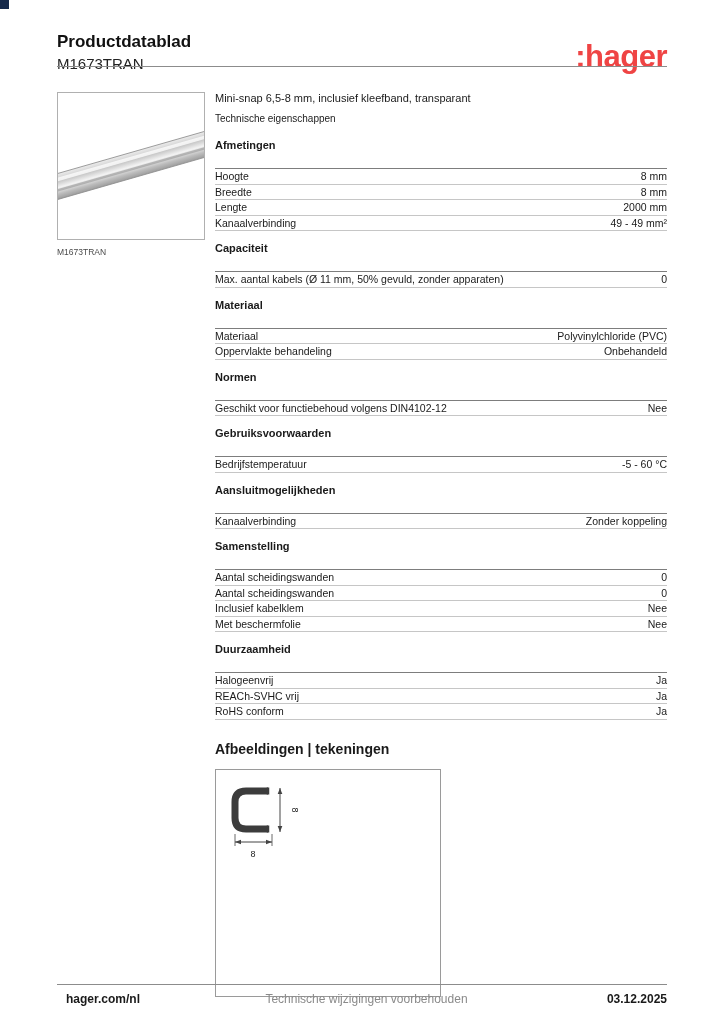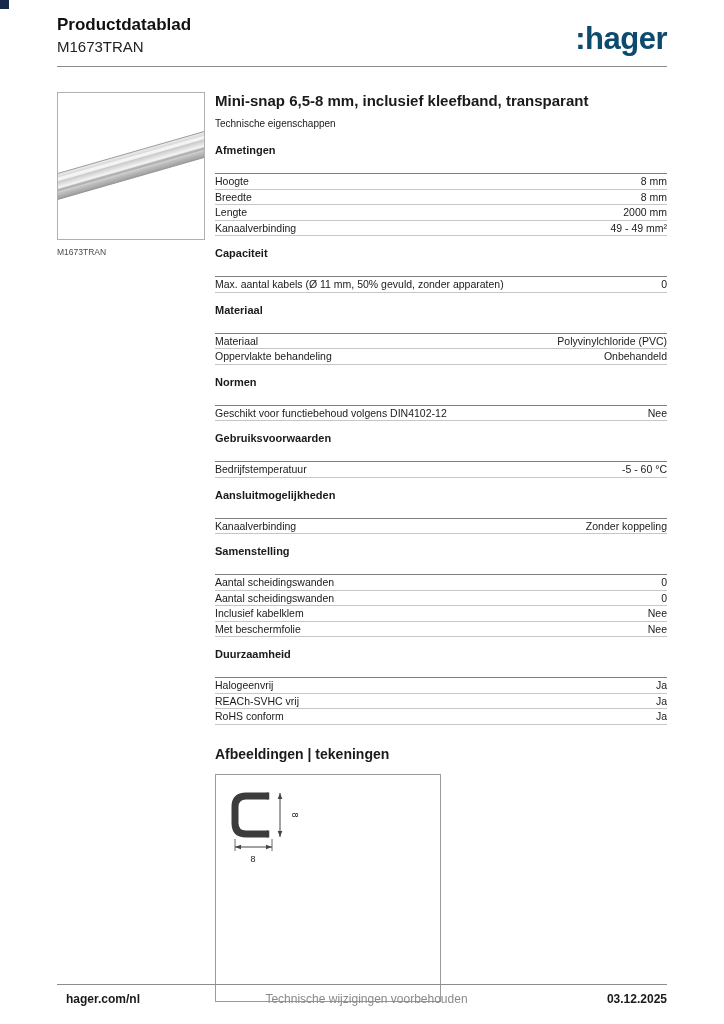--- a/index.html
+++ b/index.html
@@ -3,34 +3,34 @@
 <meta charset="utf-8">
 <style>
   * { margin:0; padding:0; box-sizing:border-box; }
   html,body { background:#ffffff; }
   body { font-family:"Liberation Sans", sans-serif; color:#1a1a1a; }
   .page { position:relative; width:724px; height:1024px; background:#fff; overflow:hidden; }
 
   .corner-mark { position:absolute; left:0; top:0; width:9px; height:9px; background:#15294b; }
 
   
-  .header { position:absolute; left:57px; right:57px; top:15px; display:flex; justify-content:space-between; align-items:flex-start; }
+  .header { position:absolute; left:57px; right:57px; top:32px; display:flex; justify-content:space-between; align-items:flex-end; }
   .doc-title { font-size:17px; font-weight:bold; color:#111; }
   .product-code { font-size:15px; color:#222; margin-top:3px; font-weight:normal; }
-  .logo { font-size:31px; font-weight:bold; color:#0c4a6e; line-height:1; margin-top:8px; letter-spacing:-0.5px; }
+  .logo { font-size:31px; font-weight:bold; color:#ef4444; line-height:1; margin-top:8px; letter-spacing:-0.5px; }
   .header-rule { position:absolute; left:57px; right:57px; top:66px; border-top:1px solid #8c8c8c; }
 
   
   .left-col { position:absolute; left:57px; top:92px; width:148px; }
   .product-image-box { width:148px; height:148px; border:1px solid #b0b0b0; background:#fff; overflow:hidden; }
   .image-caption { margin-top:7px; font-size:8.5px; color:#4a4a4a; }
 
   
   .main-col { position:absolute; left:215px; top:92px; width:452px; }
-  .product-description { font-size:15px; font-weight:bold; }
+  .product-description { font-size:11px; font-weight:normal; }
   .specs-heading { font-size:10px; font-weight:normal; margin-top:9px; }
   .spec-sections { margin-top:15px; }
   .spec-section { margin-bottom:11px; }
   .section-title { font-size:11px; font-weight:bold; padding-bottom:17px; border-bottom:1px solid #7d7d7d; line-height:12px; }
   .spec-row { display:flex; justify-content:space-between; align-items:baseline; border-bottom:1px solid #c6c6c6; padding:2px 0 1.5px 0; font-size:10.5px; line-height:11px; }
   .spec-label { text-align:left; }
   .spec-value { text-align:center; white-space:nowrap; padding-left:10px; }
 
   
   .drawings-heading { font-size:14px; font-weight:bold; margin-top:21px; }

